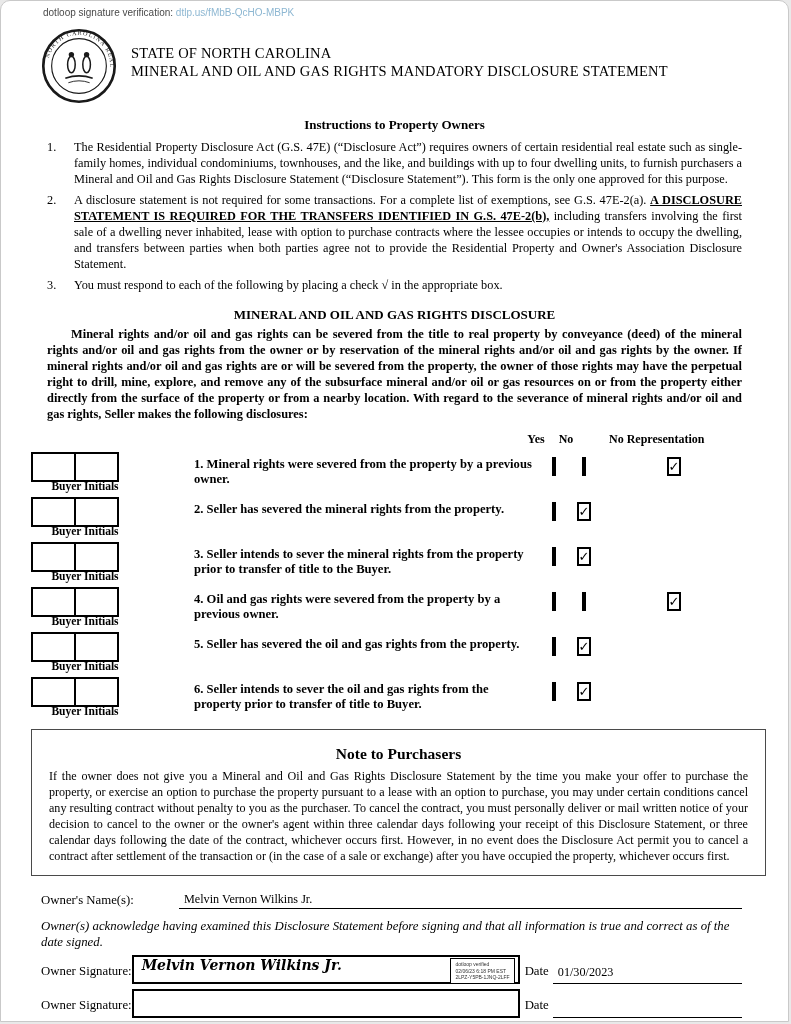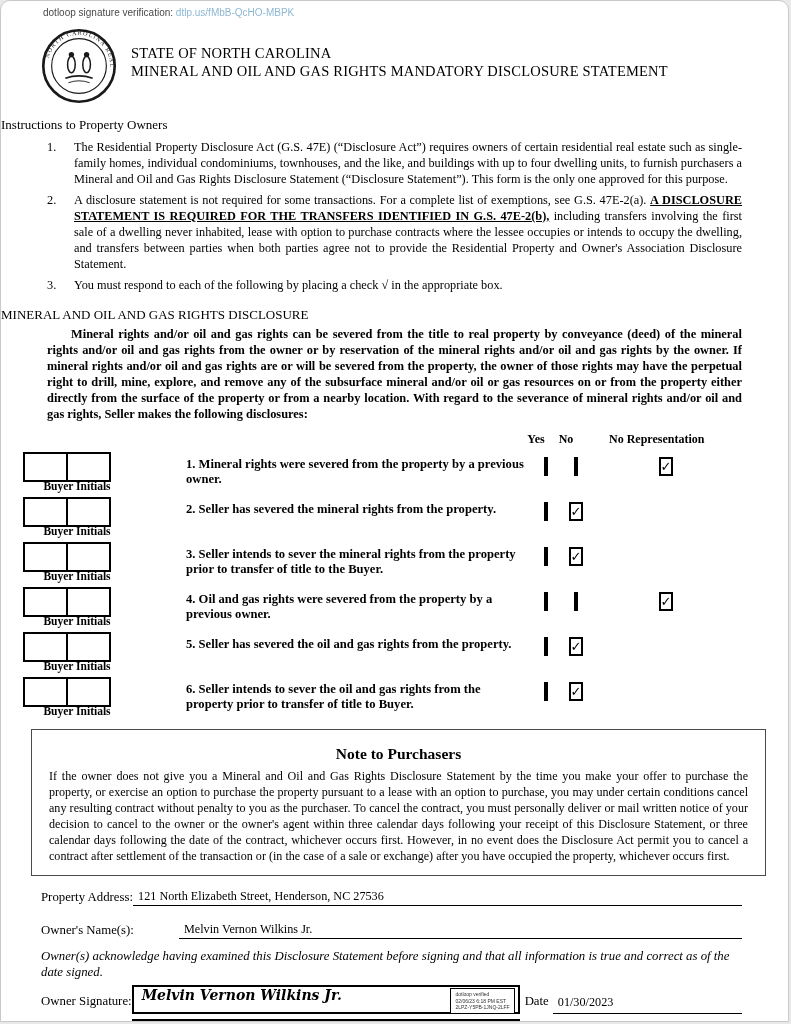--- a/index.html
+++ b/index.html
@@ -10,35 +10,35 @@
   }
   
   .verify{padding:6px 0 0 42px;font-family:"Liberation Sans", sans-serif;font-size:10px;color:#4a4a4a;}
   .verify a{color:#8db7d2;text-decoration:none;}
   
   .hdr{display:flex;margin:10px 0 0 40px;}
   .seal{width:76px;height:76px;flex:none;}
   .titles{margin-left:14px;padding-top:16px;}
   .t1,.t2{font-weight:normal;font-size:14.5px;line-height:1.25;letter-spacing:.2px;}
   
-  .sec-h{text-align:left;font-weight:normal;font-size:13px;margin-top:13px;}
+  .sec-h{text-align:center;font-weight:bold;font-size:13px;margin-top:13px;}
   .olist{margin:7px 46px 0 46px;}
   .oitem{display:flex;margin-top:5px;font-size:12.3px;line-height:1.3;}
   .onum{width:27px;flex:none;}
   .otext{flex:1;text-align:justify;}
   .ubold{font-weight:bold;text-decoration:underline;}
   
   .intro{margin:3px 46px 0 46px;font-weight:bold;text-align:justify;text-indent:24px;font-size:12.4px;line-height:1.3;}
   .colhdr{display:flex;margin-top:9px;font-weight:bold;font-size:12px;}
   .colhdr .sp{width:520px;flex:none;}
   .cell-y,.cell-n{width:30px;flex:none;text-align:center;}
   .cell-r{width:150px;flex:none;text-align:center;padding-right:20px;box-sizing:content-box;}
   .colhdr .cell-r{width:170px;padding-right:0;text-align:left;padding-left:28px;box-sizing:border-box;}
   .qrow{display:flex;align-items:flex-start;margin-top:5px;}
-  .initials{width:108px;flex:none;margin-left:22px;}
+  .initials{width:108px;flex:none;margin-left:30px;}
   .iboxes{display:flex;}
   .ibox{width:41px;height:26px;border:2px solid #000;background:#fff;}
   .ibox+.ibox{margin-left:-2px;}
   .ilabel{font-weight:bold;font-size:11.5px;text-align:center;margin-top:-2px;white-space:nowrap;}
   .qtext{width:345px;flex:none;margin-left:55px;font-weight:bold;font-size:12.6px;line-height:1.25;padding-top:5px;}
   .qcells{display:flex;padding-top:5px;}
   .cb{width:12px;height:12px;border:2px solid #000;margin:0 auto;font-size:13px;line-height:11px;text-align:center;font-weight:bold;font-family:"DejaVu Sans", sans-serif;}
   .cell-r .cb{margin:0 auto;}
   
   .note{margin:12px 22px 0 30px;border:1.5px solid #4a4a4a;padding:13px 17px 11px 17px;}
@@ -211,24 +211,20 @@
       <span class="cell-n"><span class="cb">✓</span></span>
       <span class="cell-r"><span class="cb" style="visibility: hidden;"></span></span>
     </div>
   </div>
 
   <div class="note">
     <div class="note-h">Note to Purchasers</div>
     <div class="note-p">If the owner does not give you a Mineral and Oil and Gas Rights Disclosure Statement by the time you make your offer to purchase the property, or exercise an option to purchase the property pursuant to a lease with an option to purchase, you may under certain conditions cancel any resulting contract without penalty to you as the purchaser. To cancel the contract, you must personally deliver or mail written notice of your decision to cancel to the owner or the owner's agent within three calendar days following your receipt of this Disclosure Statement, or three calendar days following the date of the contract, whichever occurs first. However, in no event does the Disclosure Act permit you to cancel a contract after settlement of the transaction or (in the case of a sale or exchange) after you have occupied the property, whichever occurs first.</div>
   </div>
 
-  <div class="field" style="margin-top:13px;">
-    <span class="f-label">Property Address:</span>
-    <span class="f-value">121 North Elizabeth Street, Henderson, NC 27536</span>
-  </div>
 
   <div class="field" style="margin-top:16px;gap:45px;">
     <span class="f-label">Owner's Name(s):</span>
     <span class="f-value">Melvin Vernon Wilkins Jr.</span>
   </div>
 
   <div class="ack">Owner(s) acknowledge having examined this Disclosure Statement before signing and that all information is true and correct as of the date signed.</div>
 
   <div class="sigrow">
     <span class="s-label">Owner Signature:</span>

